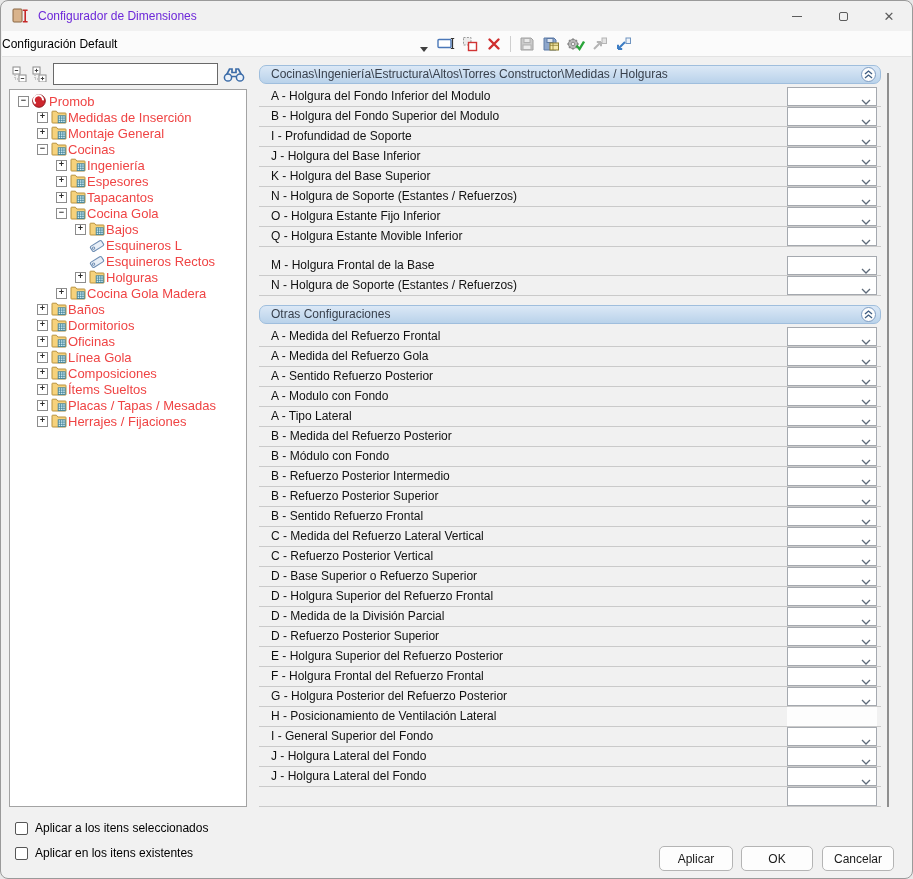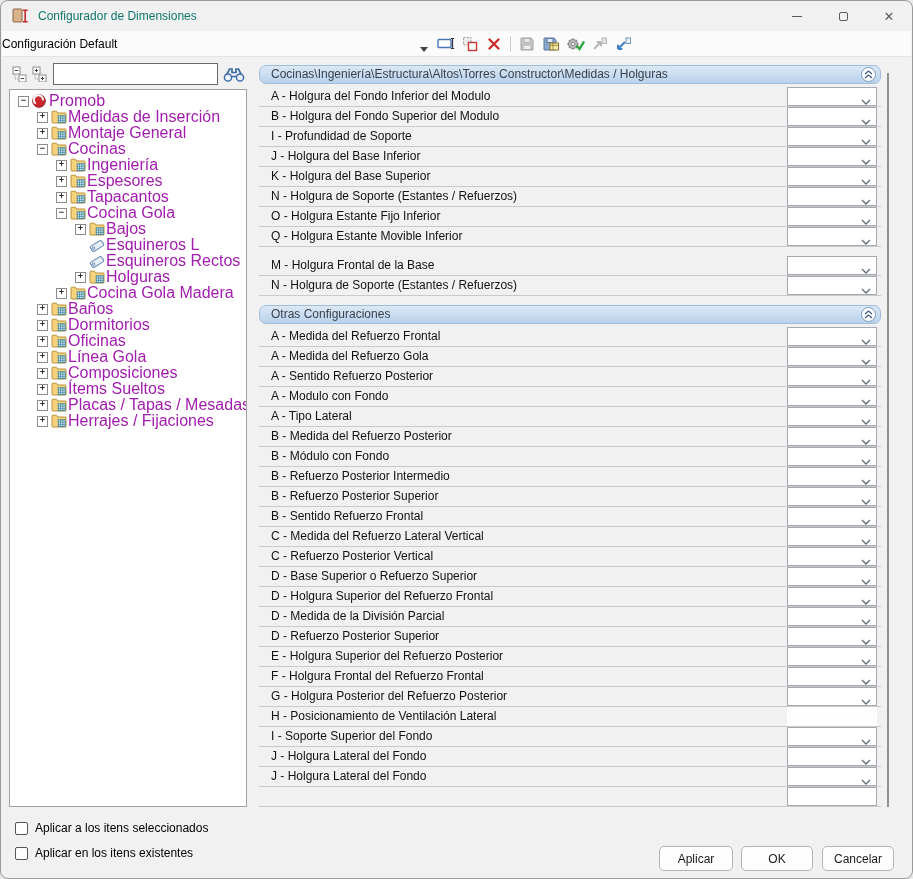--- a/index.html
+++ b/index.html
@@ -10,21 +10,21 @@
     background:#e8e8e8;
   }
   #window {
     position:relative; width:913px; height:879px;
     background:#f1f1f1; border:1px solid #9a9a9a; border-radius:8px;
     overflow:hidden;
   }
   
   #titlebar { position:absolute; left:0; top:0; right:0; height:30px; display:flex; align-items:center; }
   #titlebar .app-icon { margin-left:11px; display:flex; }
-  #titlebar .title { margin-left:8px; color:#0f766e; font-size:12px; }
+  #titlebar .title { margin-left:8px; color:#6d28d9; font-size:12px; }
   #win-controls { position:absolute; right:0; top:0; height:30px; display:flex; }
   #win-controls .wbtn { width:46px; height:30px; display:flex; align-items:center; justify-content:center; color:#5c5c5c; }
   .glyph-min { width:10px; height:1px; background:#5c5c5c; }
   .glyph-max { width:9px; height:9px; border:1px solid #5c5c5c; border-radius:2px; }
   .glyph-close { font-size:13px; line-height:1; color:#5c5c5c; }
   
   #configbar {
     position:absolute; left:1px; right:1px; top:30px; height:26px;
     background:#fbfbfb; border-bottom:1px solid #e3e3e3;
     display:flex; align-items:center;
@@ -45,21 +45,21 @@
     background:#fff; border:1px solid #a3a3a3; overflow:hidden; padding:3px 0 0 2px;
   }
   .tree-row { height:16px; display:flex; align-items:center; white-space:nowrap; }
   .expander {
     flex:none; width:11px; height:11px; margin-right:3px;
     border:1px solid #8c8c8c; background:#fff; color:#2b2b2b;
     font:bold 9px/9px "Liberation Mono",monospace; text-align:center;
   }
   .exp-spacer { flex:none; width:14px; }
   .tree-icon { flex:none; width:17px; display:flex; align-items:center; }
-  .tree-label { font-size:16px; color:#a21caf; }
+  .tree-label { font-size:13px; color:#ef4444; }
   
   #right-panel { position:absolute; left:258px; top:62px; width:622px; height:748px; overflow:hidden; }
   .sec-header {
     height:19px; position:relative; border-radius:7px;
     background:linear-gradient(#dbe8f6, #b9d2ea);
     border:1px solid #9fbedd; margin-bottom:3px;
   }
   .sec-header .sec-title { line-height:17px; padding-left:11px; color:#39414d; font-size:12px; }
   .sec-collapse {
     position:absolute; right:4px; top:1px; width:15px; height:15px; border-radius:50%;
@@ -603,21 +603,21 @@
           <span class="chev"><svg width="10" height="6" viewBox="0 0 10 6">
               <polyline points="1,1 5,5 9,1" fill="none" stroke="#5f6b7a" stroke-width="1.3"></polyline>
             </svg></span>
         </span></div>
       <div class="prow"><span class="plabel">G - Holgura Posterior del Refuerzo Posterior</span><span class="combo">
           <span class="chev"><svg width="10" height="6" viewBox="0 0 10 6">
               <polyline points="1,1 5,5 9,1" fill="none" stroke="#5f6b7a" stroke-width="1.3"></polyline>
             </svg></span>
         </span></div>
       <div class="prow"><span class="plabel">H - Posicionamiento de Ventilación Lateral</span><span class="blankbox"></span></div>
-      <div class="prow"><span class="plabel">I - Soporte Superior del Fondo</span><span class="combo">
+      <div class="prow"><span class="plabel">I - General Superior del Fondo</span><span class="combo">
           <span class="chev"><svg width="10" height="6" viewBox="0 0 10 6">
               <polyline points="1,1 5,5 9,1" fill="none" stroke="#5f6b7a" stroke-width="1.3"></polyline>
             </svg></span>
         </span></div>
       <div class="prow"><span class="plabel">J - Holgura Lateral del Fondo</span><span class="combo">
           <span class="chev"><svg width="10" height="6" viewBox="0 0 10 6">
               <polyline points="1,1 5,5 9,1" fill="none" stroke="#5f6b7a" stroke-width="1.3"></polyline>
             </svg></span>
         </span></div>
       <div class="prow"><span class="plabel">J - Holgura Lateral del Fondo</span><span class="combo">

